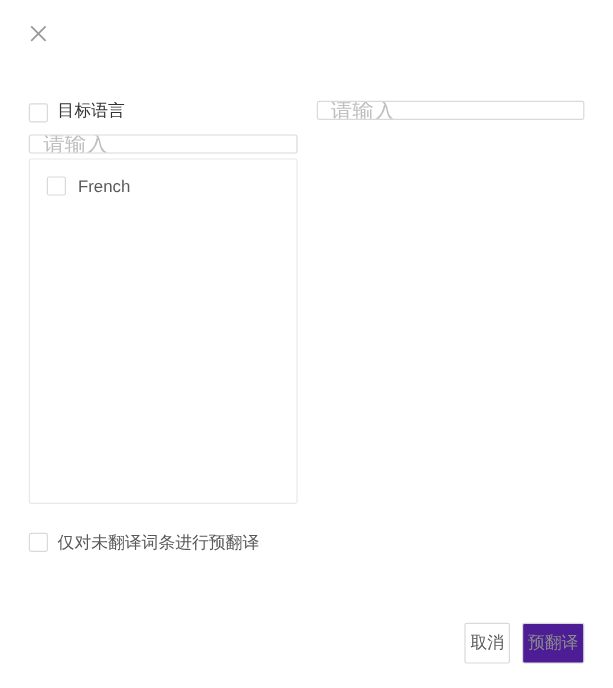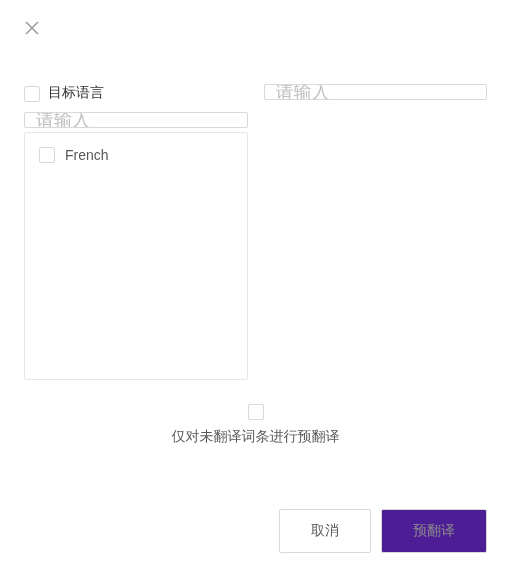--- a/index.html
+++ b/index.html
@@ -77,51 +77,49 @@
       color: #333;
       outline: none;
       margin-bottom: 4px;
     }
     .input::placeholder {
       color: #bfbfbf;
     }
     .list-box {
       border: 1px solid #e8e8e8;
       border-radius: 2px;
-      height: 248px;
+      height: 288px;
       padding: 14px;
       text-align: right;
     }
     .list-item {
       display: flex;
       align-items: center;
       gap: 10px;
       font-size: 14px;
       color: #595959;
       margin-bottom: 18px;
     }
     .footer-option {
       display: flex;
-      align-items: center;
       gap: 8px;
       font-size: 14px;
       color: #595959;
       margin-top: 24px;
-      flex-direction: column;
     }
     .footer-buttons {
       position: absolute;
       bottom: 20px;
       right: 24px;
       display: flex;
       gap: 10px;
     }
     .btn {
-      height: 44px;
-      padding: 0 31px;
+      height: 34px;
+      padding: 0 4px;
       border: 1px solid #d9d9d9;
       border-radius: 2px;
       background: #fff;
       font-size: 14px;
       color: #595959;
       cursor: pointer;
       display: flex;
       align-items: center;
       justify-content: center;
     }

